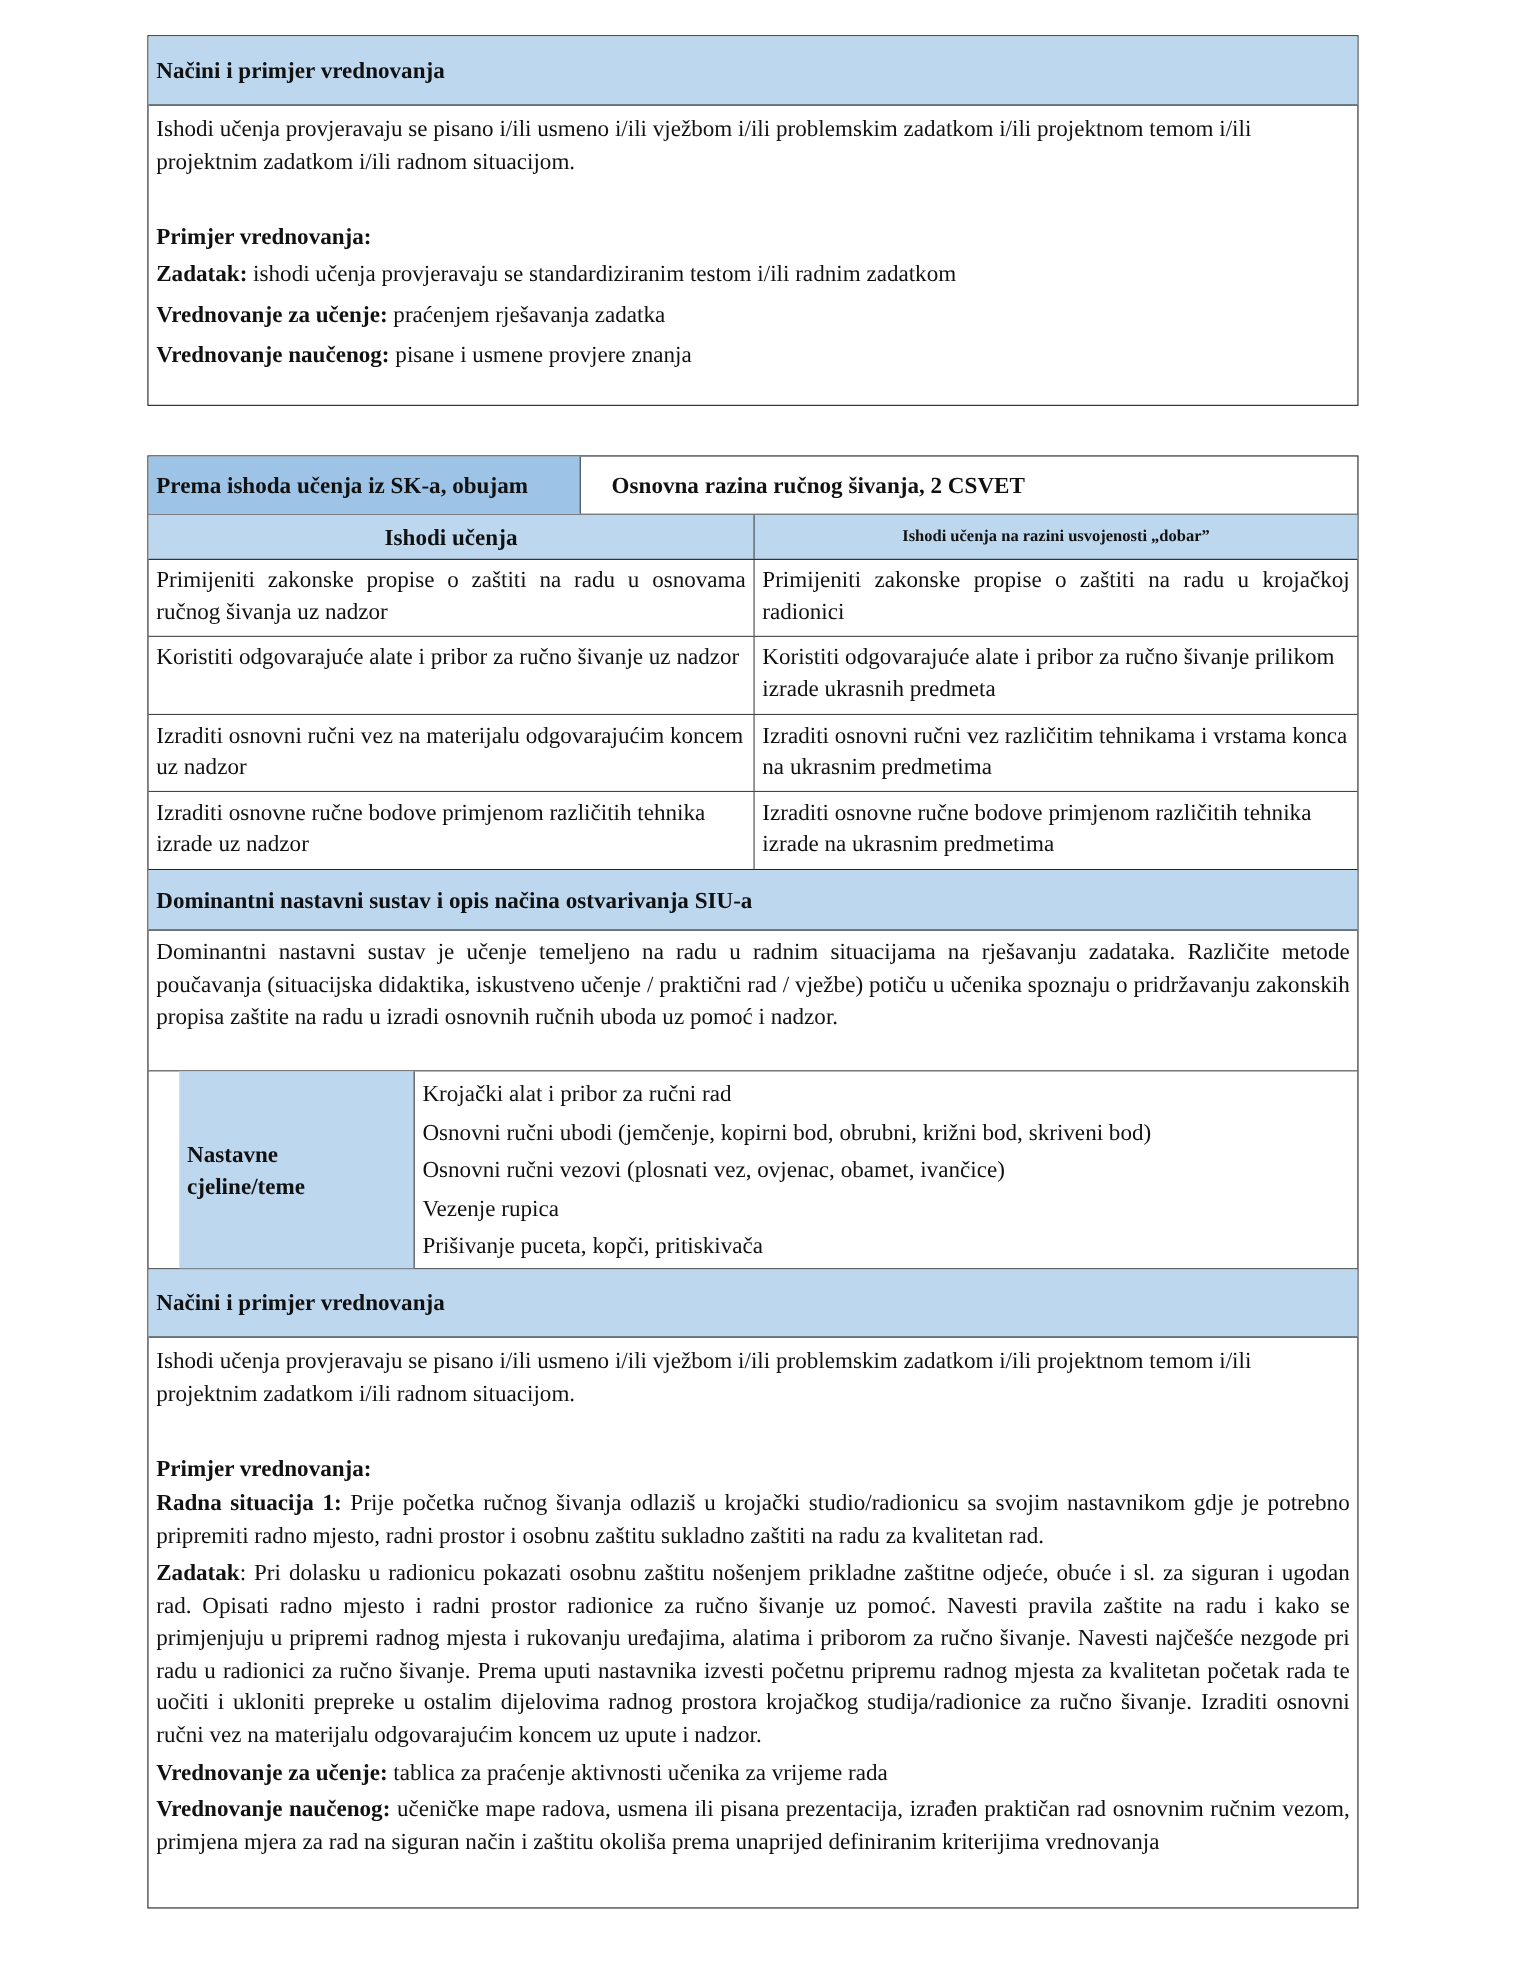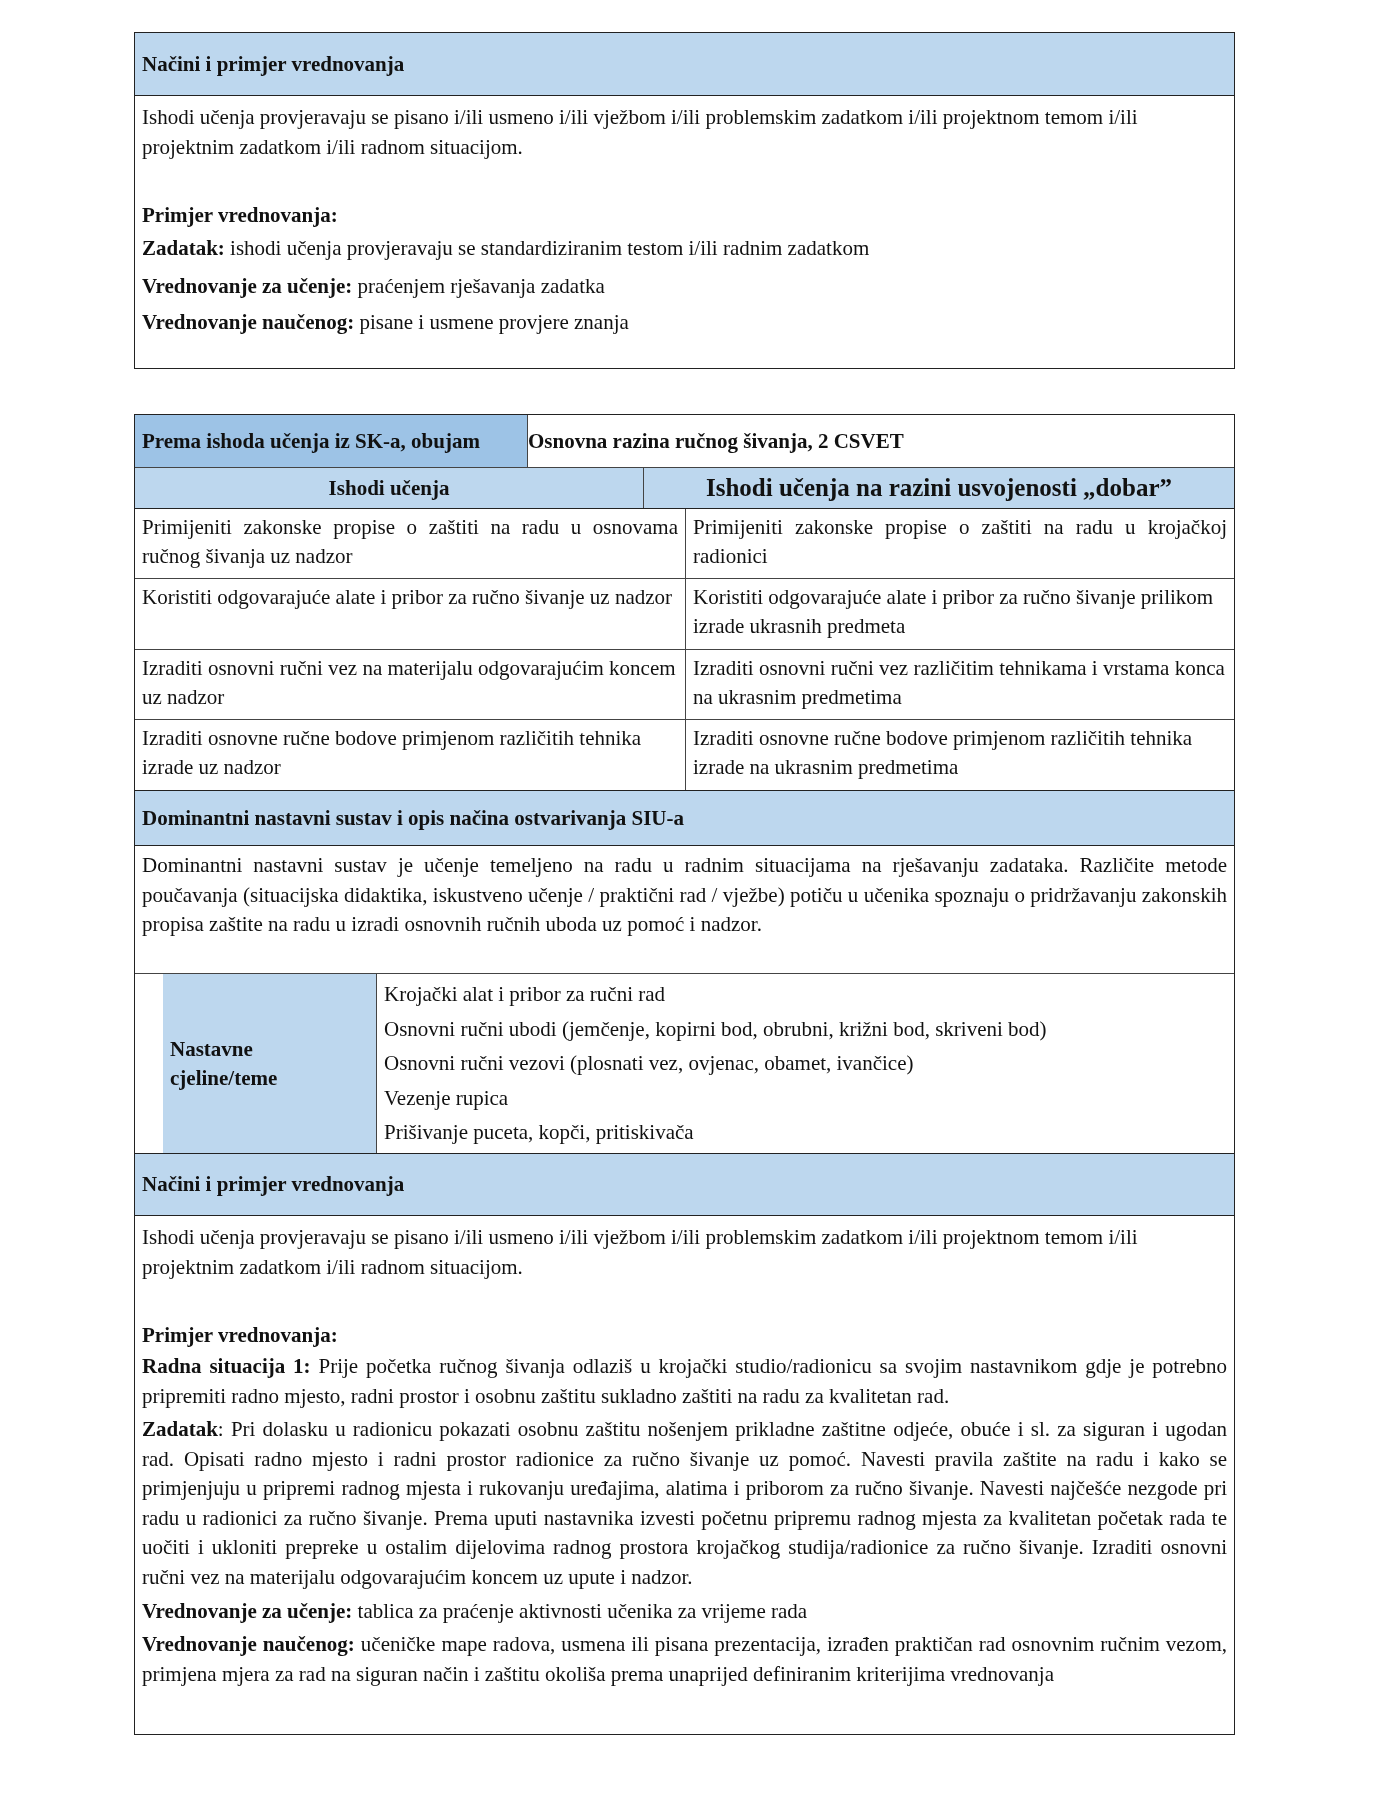--- a/index.html
+++ b/index.html
@@ -37,30 +37,30 @@
     </p>
   </div>
 </div>
 
 <div class="tbl" style="top:414px; height:1321px;">
 
   <div class="row" style="height:53px; border-bottom:1px solid #444;">
     <div style="width:393px; background:#9dc3e6; border-right:1px solid #444; display:flex; align-items:center; padding:0 7px; box-sizing:border-box; font-weight:bold; font-size:21px;">
       <span>Prema ishoda učenja iz SK-a, obujam</span>
     </div>
-    <div style="flex:1; display:flex; align-items:center; padding:0 0; box-sizing:border-box; font-weight:bold; font-size:21px;">
+    <div style="flex:1; display:flex; align-items:center; padding:0 28px; box-sizing:border-box; font-weight:bold; font-size:21px;">
       <span>Osnovna razina ručnog šivanja, 2 CSVET</span>
     </div>
   </div>
 
   <div class="row" style="height:41px; background:#bdd7ee; border-bottom:1.5px solid #222;">
-    <div style="width:509px; border-right:1px solid #444; display:flex; align-items:center; justify-content:center; font-weight:bold; font-size:21px; box-sizing:border-box;">
+    <div style="width:551px; border-right:1px solid #444; display:flex; align-items:center; justify-content:center; font-weight:bold; font-size:21px; box-sizing:border-box;">
       <span>Ishodi učenja</span>
     </div>
-    <div style="flex:1; display:flex; align-items:center; justify-content:center; font-weight:bold; font-size:25px;">
+    <div style="flex:1; display:flex; align-items:center; justify-content:center; font-weight:bold; font-size:15px;">
       <span>Ishodi učenja na razini usvojenosti „dobar”</span>
     </div>
   </div>
 
   <div class="row" style="height:70px;">
     <div class="cell left just" style="text-align-last:left;">Primijeniti zakonske propise o zaštiti na radu u osnovama ručnog šivanja uz nadzor</div>
     <div class="cell right just" style="text-align-last:left;">Primijeniti zakonske propise o zaštiti na radu u krojačkoj radionici</div>
   </div>
   <div class="row" style="height:71px;">
     <div class="cell left">Koristiti odgovarajuće alate i pribor za ručno šivanje uz nadzor</div>

